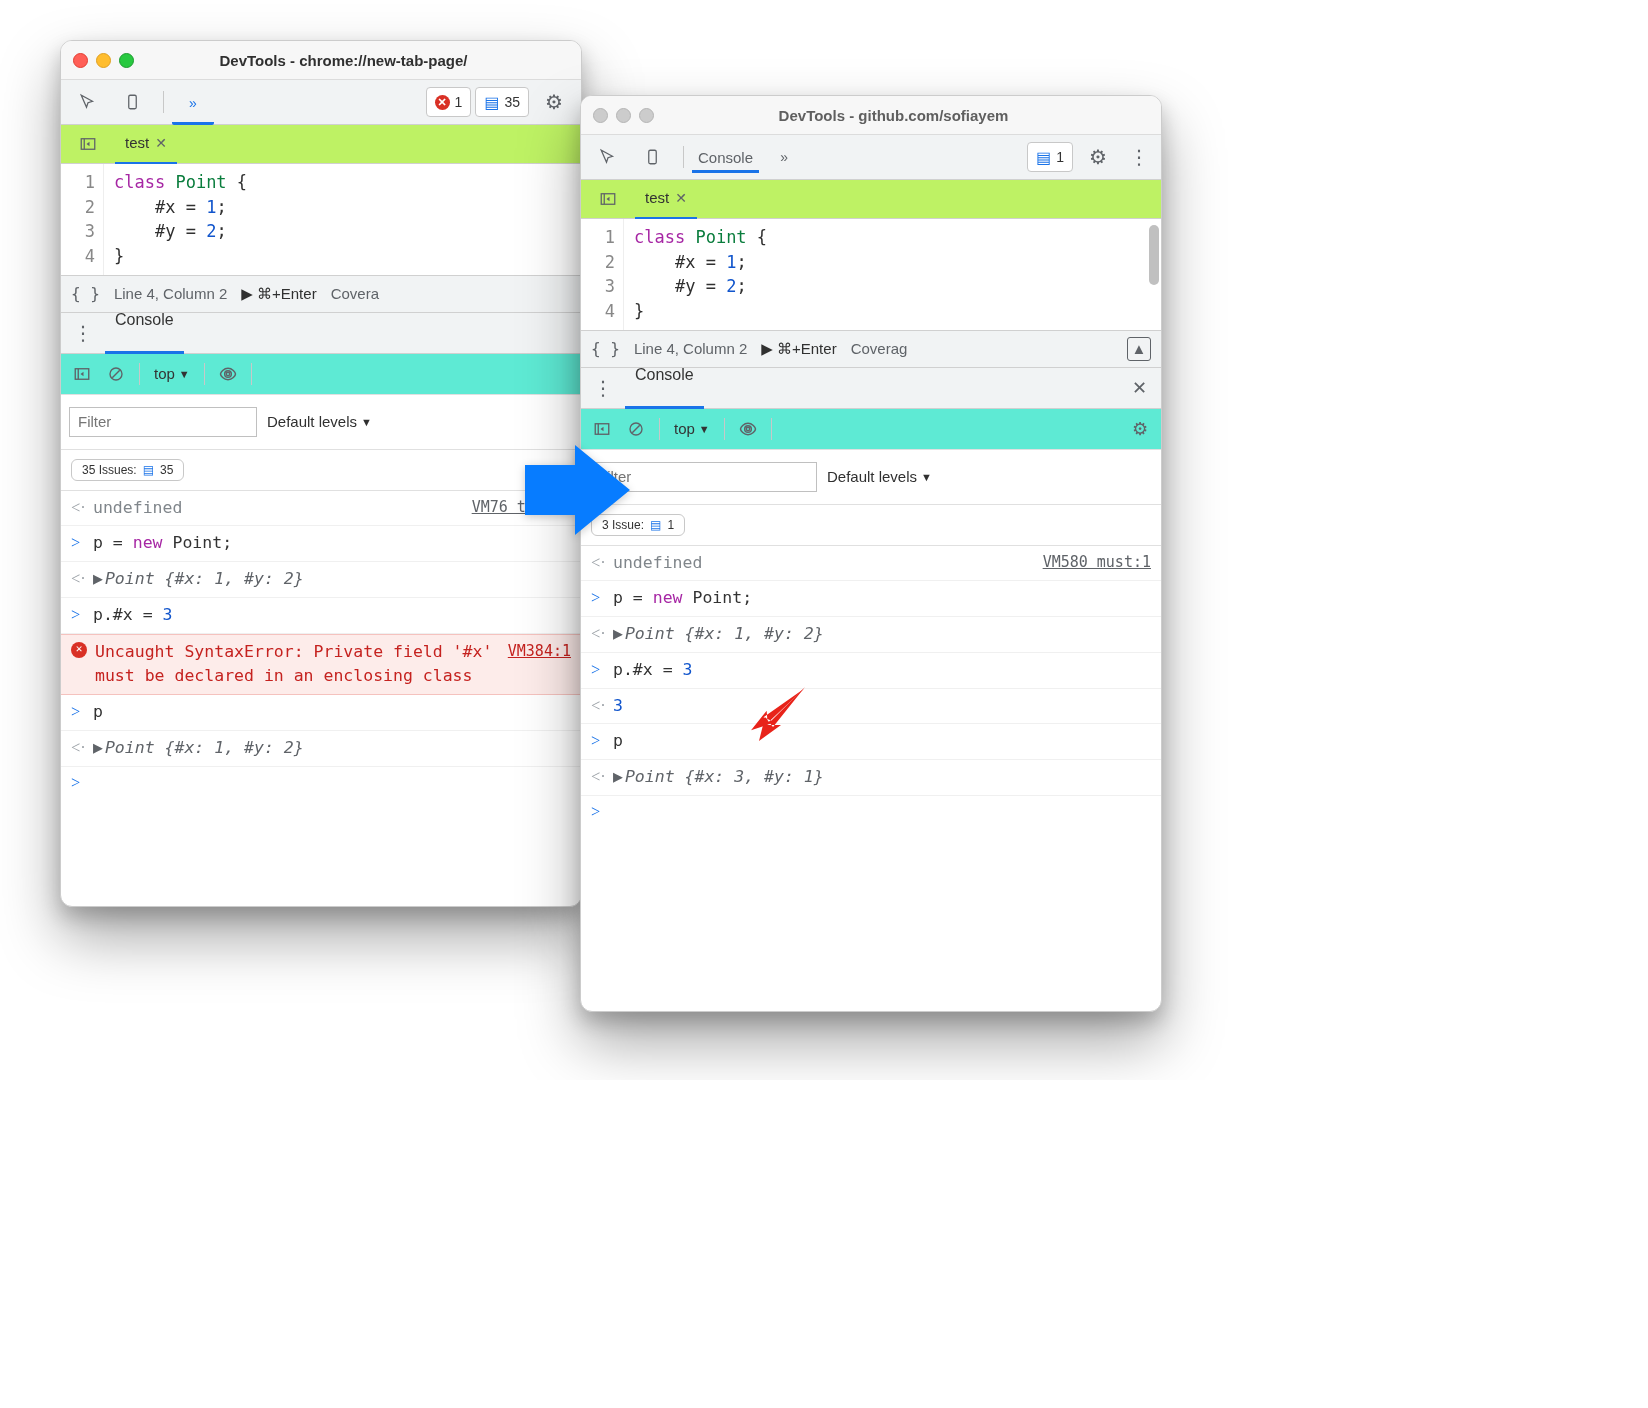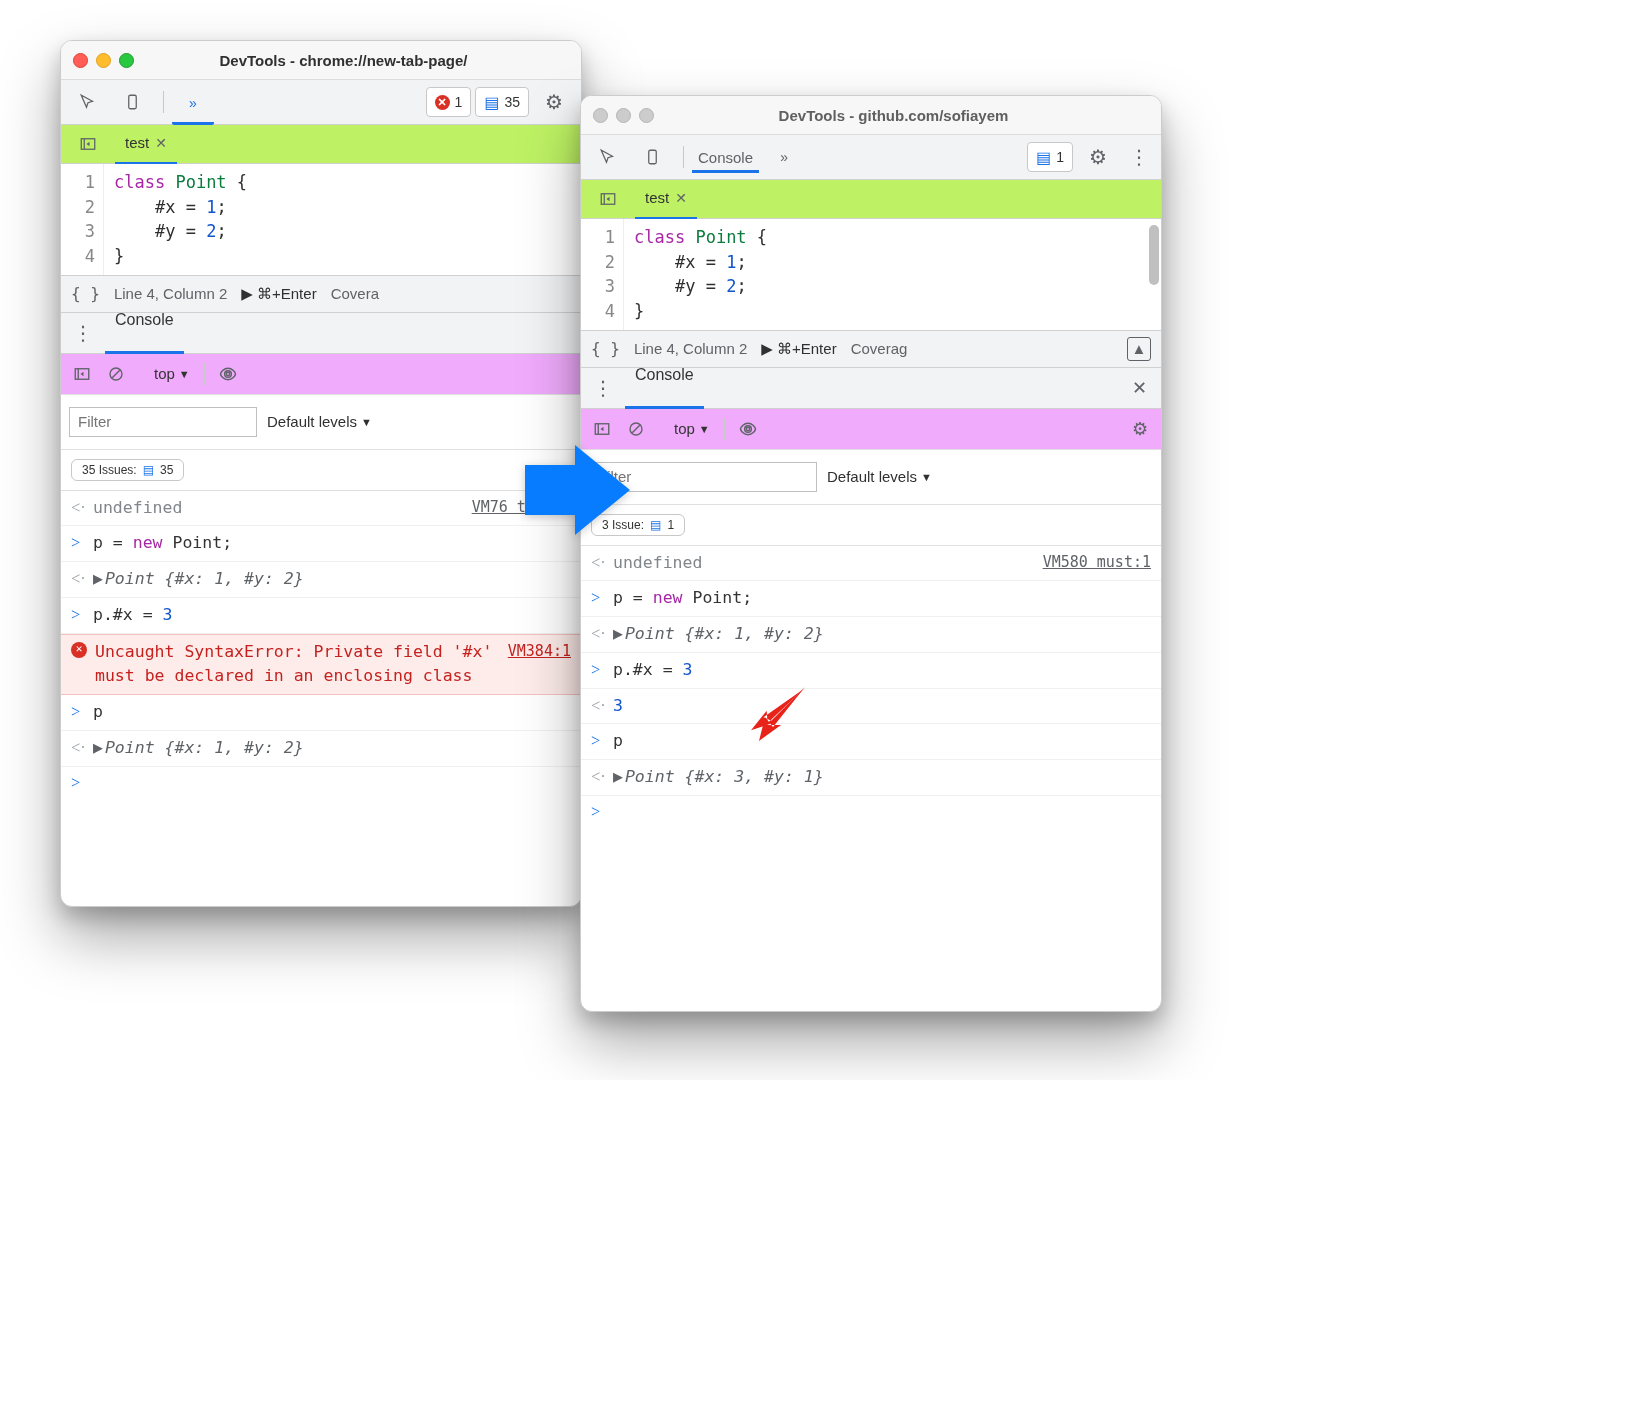--- a/index.html
+++ b/index.html
@@ -107,21 +107,21 @@
   .panel-tabs {
     display:flex; align-items:center; height:40px; padding:0 6px;
     background:#f1f3f4; border-bottom:1px solid #d0d0d0; gap:6px;
   }
   .panel-tabs .ptab { padding:0 10px; height:100%; display:flex; align-items:flex-start; font-size:16px; color:#333;}
   .panel-tabs .ptab.active { border-bottom:3px solid #1a73e8; }
   .vdots { font-size:20px; color:#5f6368; padding:0 6px; cursor:pointer; line-height:1;}
 
   .console-toolbar {
     display:flex; align-items:center; height:40px; padding:0 6px;
-    background:#f0abfc; border-bottom:1px solid #e0e0e0; gap:4px;
+    background:#5eead4; border-bottom:1px solid #e0e0e0; gap:4px;
   }
   .ct-btn { width:30px;height:30px;display:flex;align-items:center;justify-content:center;color:#5f6368;cursor:pointer;}
   .ct-btn svg{width:18px;height:18px;fill:none;stroke:currentColor;stroke-width:1.8;}
   .ctx-select { display:flex;align-items:center;gap:4px;font-size:15px;color:#333;padding:0 6px;}
   .eye-off svg{width:20px;height:20px;}
 
   .filter-row {
     display:flex; align-items:center; height:42px; padding:6px 8px;
     background:#fff; border-bottom:1px solid #e0e0e0; gap:10px;
   }

